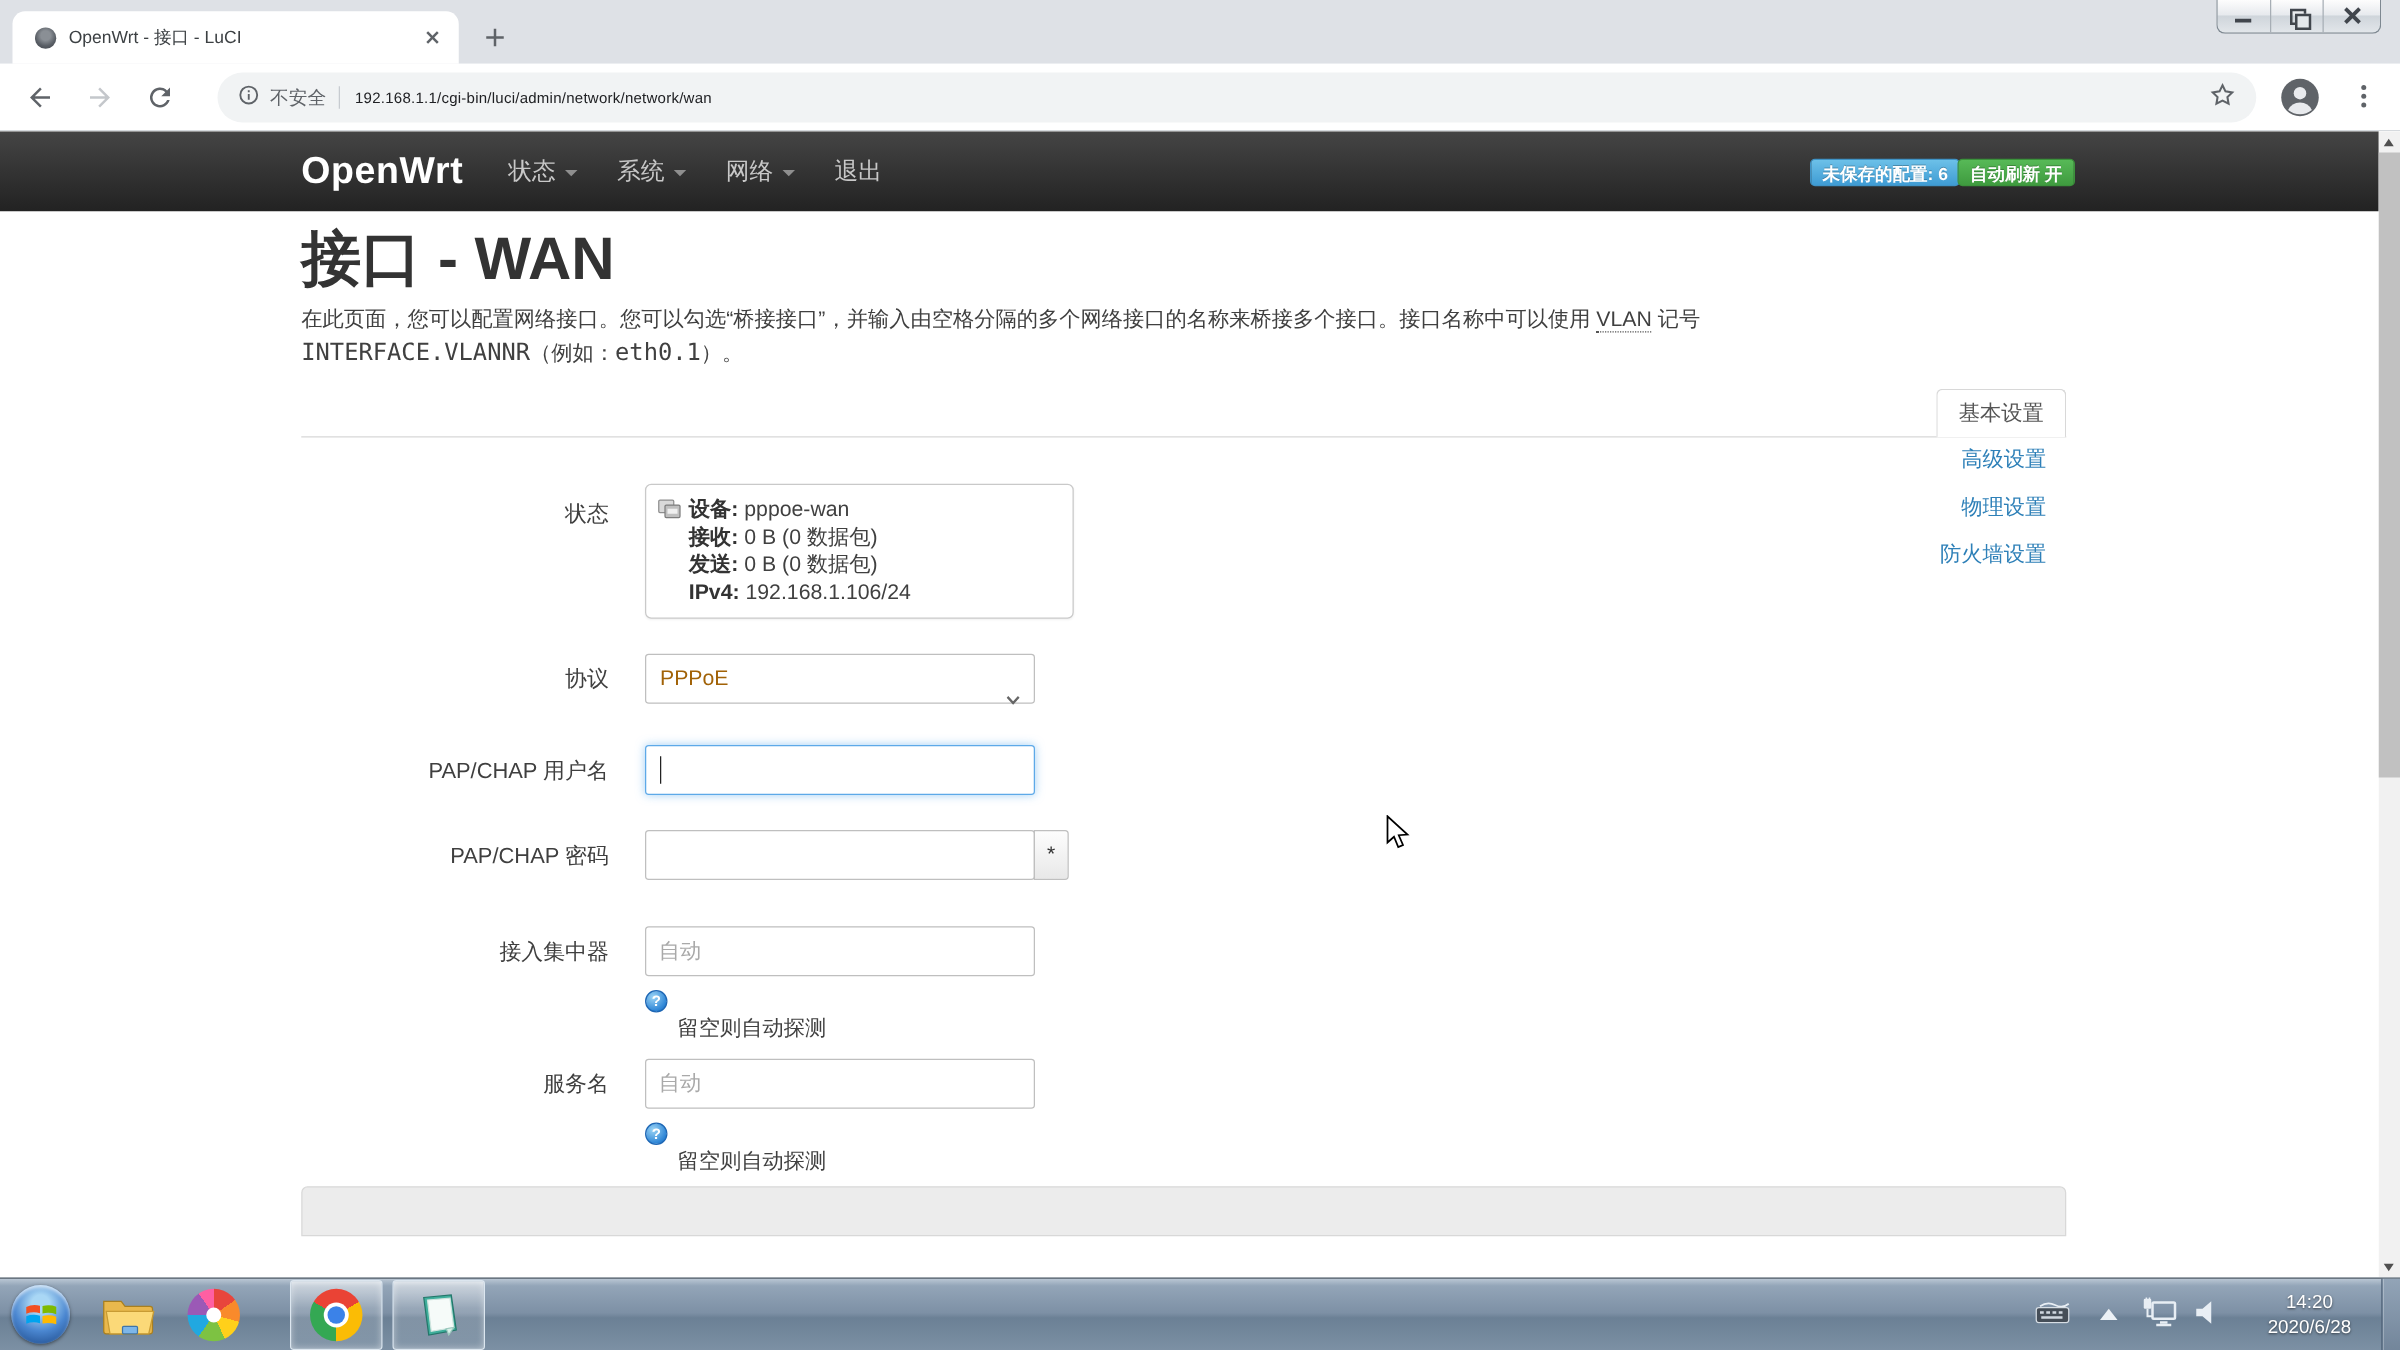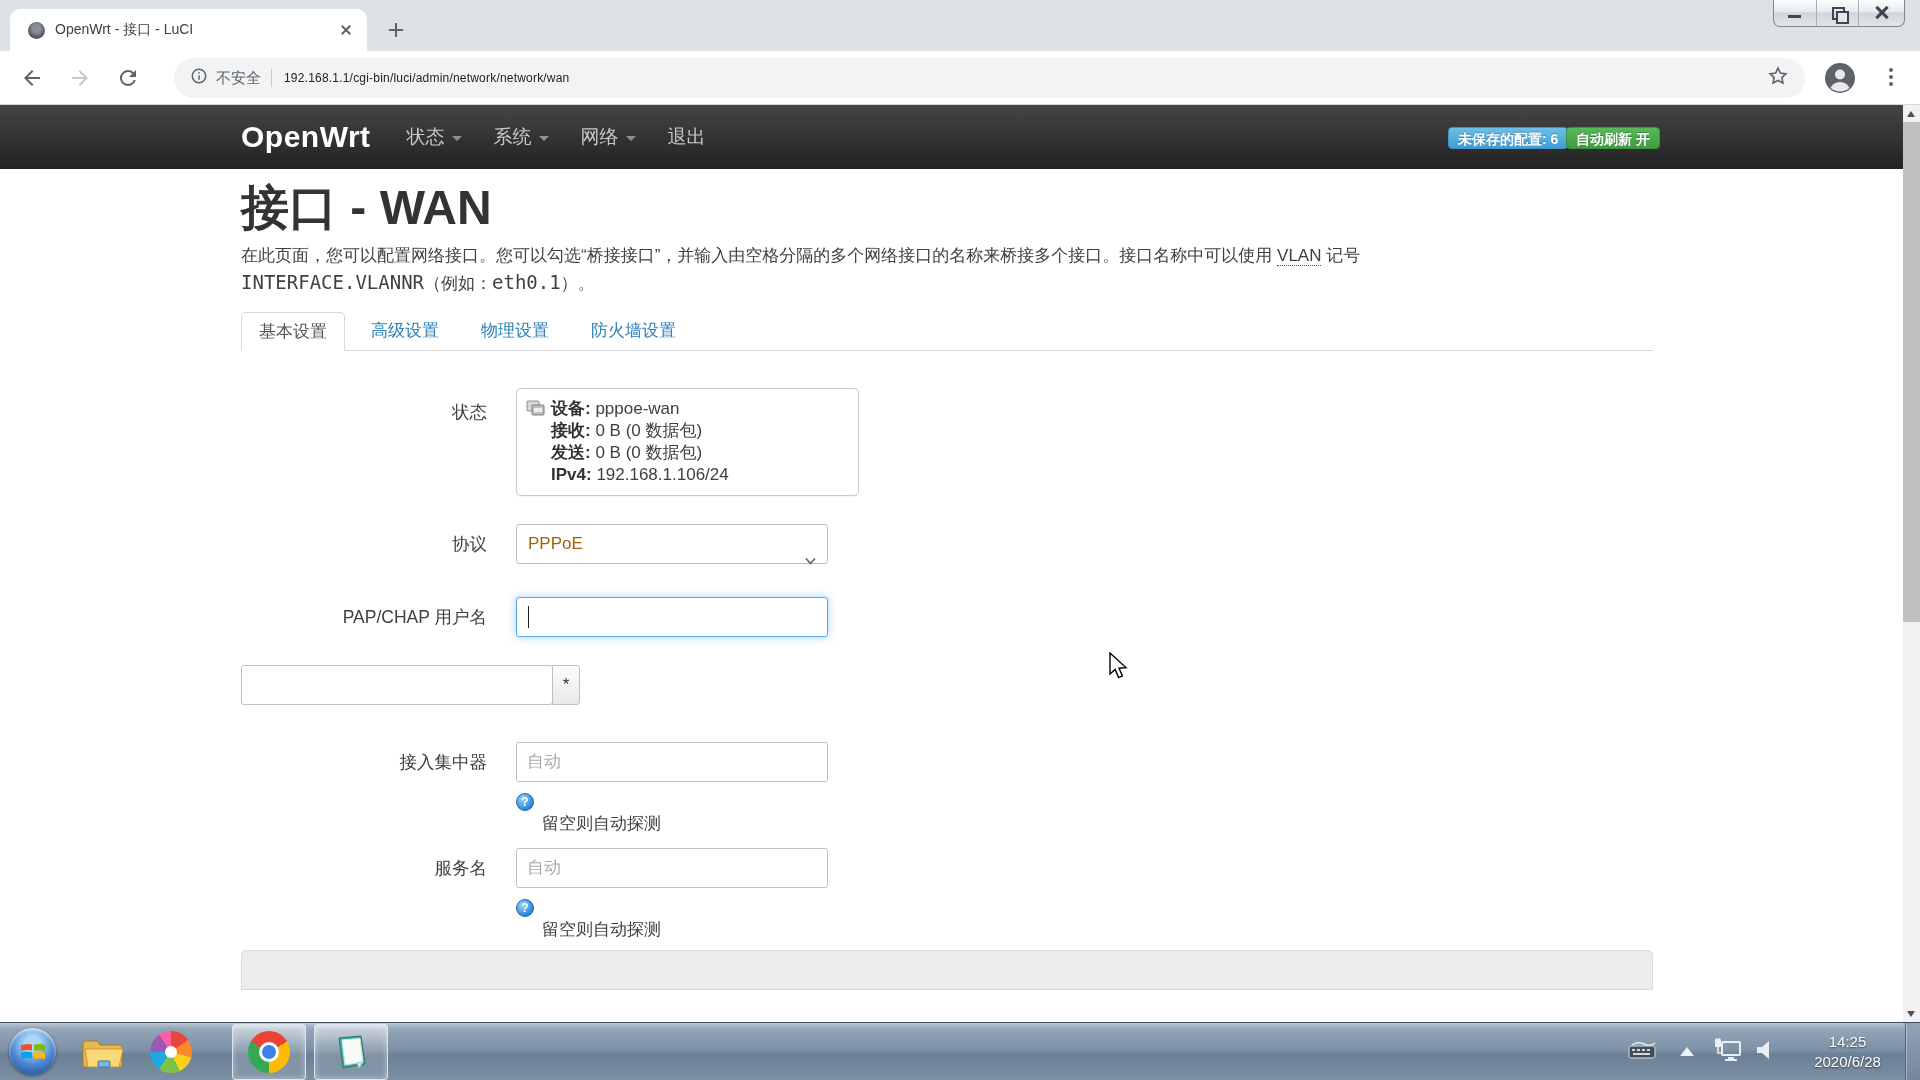--- a/index.html
+++ b/index.html
@@ -61,21 +61,21 @@
   .badge-blue  { left:1448px; background:linear-gradient(#6cc0e8,#3f9cd4); border:1px solid #3f93c6; }
   .badge-green { left:1566px; background:linear-gradient(#57b957,#3f9b3f); border:1px solid #3b923b; }
 
   .content { width:1412px; margin-left:241px; color:#404040; }
   .page-title { margin-top:19px; font-size:48px; line-height:40px; font-weight:bold; color:#333; }
   .desc { margin-top:14px; font-size:17px; line-height:27px; color:#404040; }
   .abbr { border-bottom:1px dotted #555; }
   .desc .mono { font-size:19px; }
   .section-heading { margin-top:22px; font-size:25px; line-height:32px; font-weight:bold; color:#333; }
 
-  .tabs-row { margin-top:15px; height:39px; border-bottom:1px solid #d8d8d8; display:flex; align-items:flex-end; }
+  .tabs-row { margin-top:15px; height:39px; border-bottom:1px solid #d8d8d8; display:flex; align-items:flex-end;flex-direction:column; }
   .tab-active { height:39px; margin-bottom:-1px; background:#fff; border:1px solid #d8d8d8; border-bottom:1px solid #fff;
                 border-radius:5px 5px 0 0; padding:0 17px; line-height:37px; font-size:17px; color:#555; }
   .tab-link { padding:0 16px; margin-left:10px; line-height:38px; font-size:17px; color:#2e80b8; }
 
   .form { margin-top:37px; }
   .frow { display:flex; }
   .flabel { width:275px; padding-right:29px; text-align:right; font-size:17.5px; color:#3f3f3f; }
   .lab-mid { line-height:40px; }
   .lab-top { padding-top:12px; line-height:24px; }
 
@@ -285,20 +285,21 @@
 
       <div class="frow" style="margin-bottom:28px">
         <div class="flabel lab-mid">PAP/CHAP 用户名</div>
         <div class="input-wrap">
           <input class="tinput focused" type="text" style="">
           <span class="caret-bar"></span>
         </div>
       </div>
 
       <div class="frow" style="margin-bottom:37px">
+        <div class="flabel lab-mid">PAP/CHAP 密码</div>
         <div class="pw-group">
           <input class="tinput" type="password" style="">
           <div class="pw-btn">*</div>
         </div>
       </div>
 
       <div style="margin-bottom:34px">
         <div class="frow">
           <div class="flabel lab-mid">接入集中器</div>
           <input class="tinput" type="text" placeholder="自动" style="">
@@ -399,21 +400,21 @@
     </svg>
   </span>
 
   <span class="tray-icon" style="left:1755px; top:16px">
     <svg width="24" height="22" viewBox="0 0 24 22">
       <path d="M2 8 h5 l7-6 v18 l-7-6 H2 Z" fill="#e8eef4"></path>
     </svg>
   </span>
 
   <div class="clock">
-    <div>14:25</div>
+    <div>14:20</div>
     <div>2020/6/28</div>
   </div>
 
   <div class="show-desktop"></div>
 </div>
 
 <span class="mouse-cursor">
   <svg width="20" height="30" viewBox="0 0 20 30">
     <path d="M2 1 L2 22 L7.2 17.4 L10.6 25.6 L14.4 24 L11 16.2 L18 15.6 Z" fill="#fff" stroke="#000" stroke-width="1.4"></path>
   </svg>

